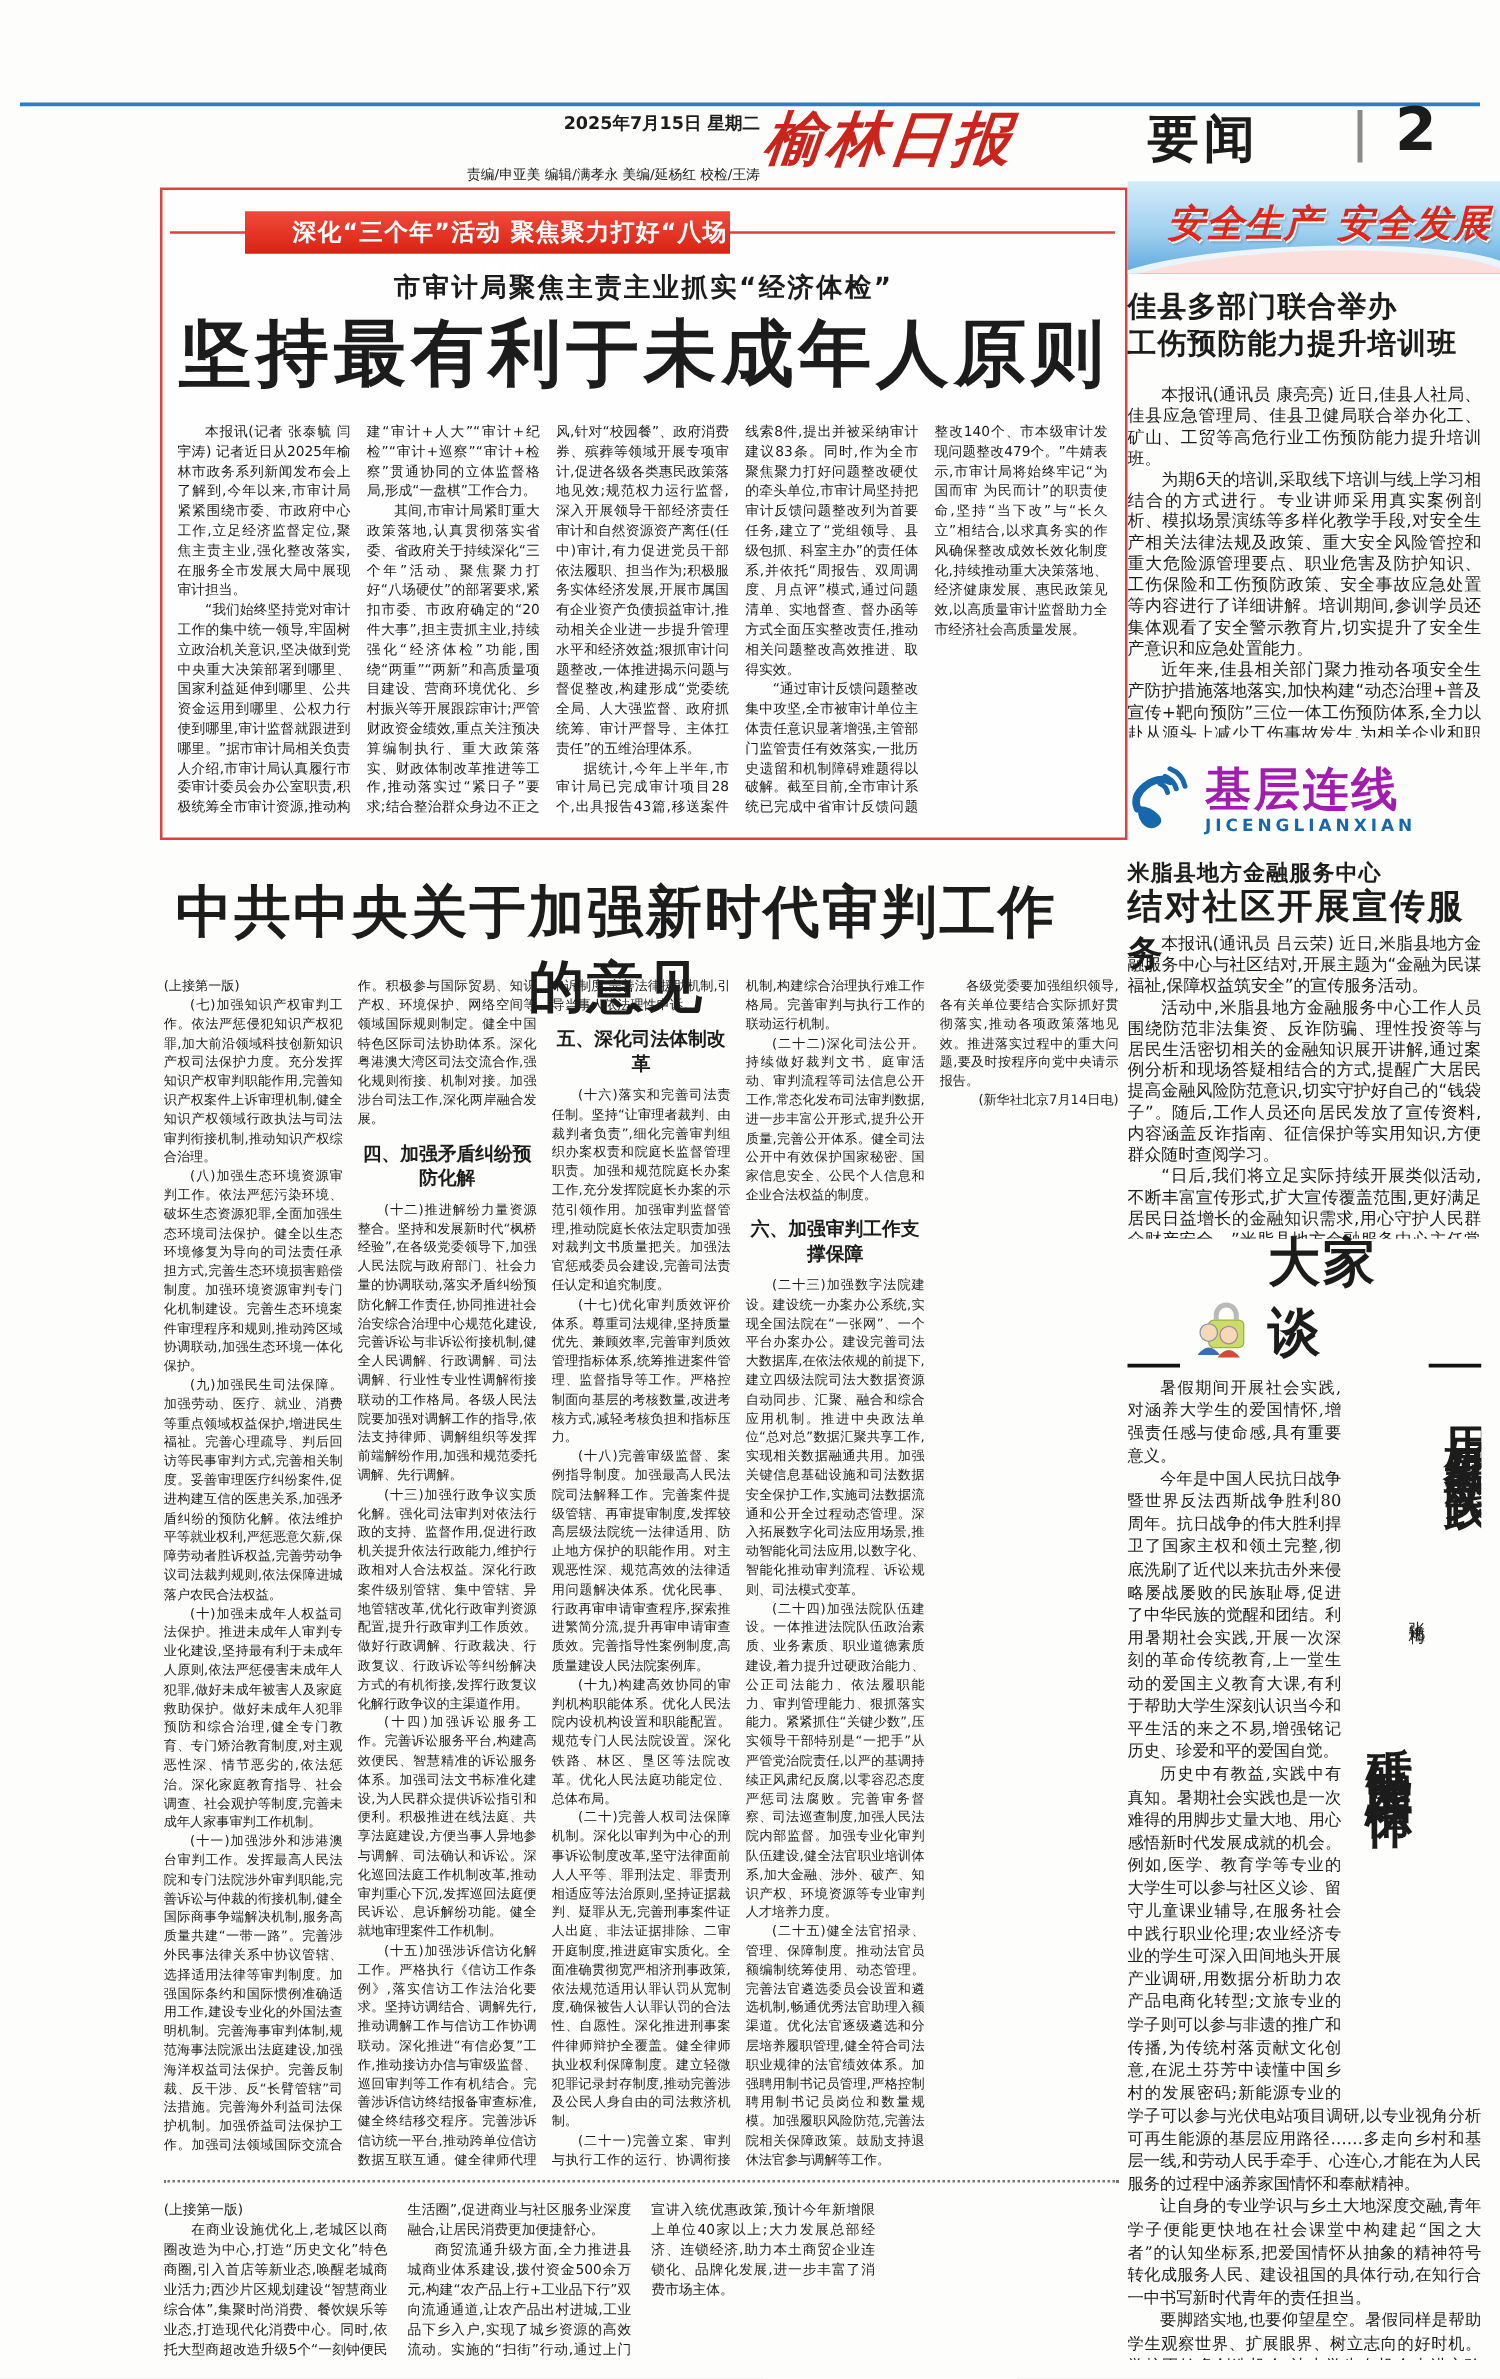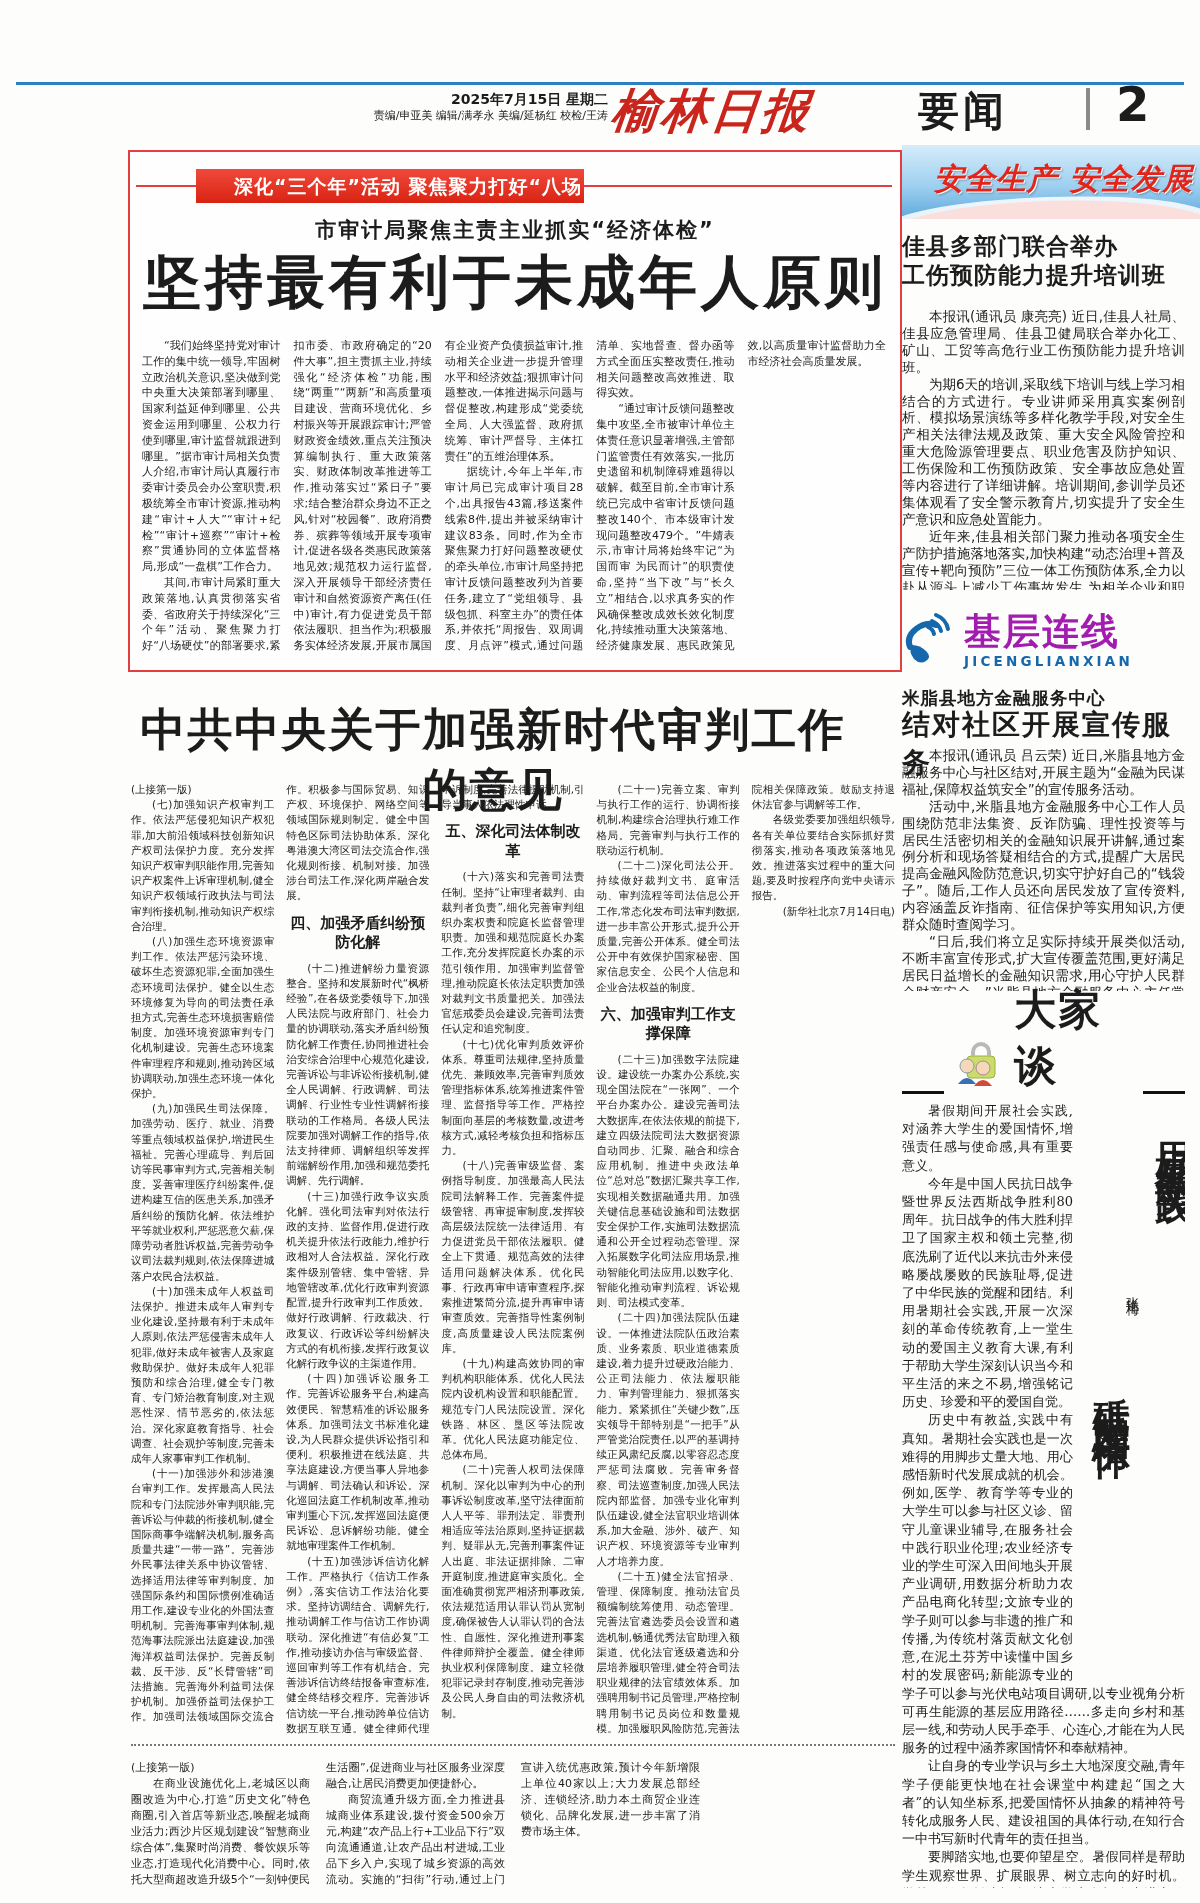--- a/index.html
+++ b/index.html
@@ -2,21 +2,21 @@
 <html><head>
 <meta charset="utf-8">
 <style>
   html,body{margin:0;padding:0;background:#e8e8e8;}
   .page{position:relative;width:1200px;height:1903px;background:#fdfdfc;margin:0 auto;overflow:hidden;
         font-family:"DejaVu Sans","Liberation Sans",sans-serif;color:#1c1c1c;}
   
   .topline{position:absolute;left:16px;top:82px;width:1168px;height:3px;background:#2b7fc4;}
   .hdr-meta{position:absolute;left:240px;top:90px;width:368px;text-align:right;line-height:1.35;}
   .hdr-date{font-size:14px;font-weight:bold;}
-  .hdr-staff{font-size:11px;color:#222;}
+  .hdr-staff{font-size:11px;color:#222;margin-top:24px;}
   .masthead{position:absolute;left:612px;top:80px;width:300px;height:52px;color:#c9251c;
             font-family:"DejaVu Serif","Liberation Serif",serif;font-size:47px;font-weight:bold;
             font-style:italic;letter-spacing:3px;transform:skewX(-6deg);white-space:nowrap;}
   .secname{position:absolute;left:918px;top:84px;font-size:41px;font-weight:900;letter-spacing:4px;}
   .secbar{position:absolute;left:1086px;top:88px;width:4px;height:42px;background:#8a8a8a;}
   .pagenum{position:absolute;left:1116px;top:76px;font-size:48px;font-weight:bold;}
   
   .a-box{position:absolute;left:128px;top:150px;width:770px;height:518px;border:2px solid #e24040;background:#fffefe;}
   .a-bannerline{position:absolute;left:6px;top:33px;width:756px;height:2px;background:#e24040;}
   .a-banner{position:absolute;left:66px;top:17px;width:352px;height:34px;line-height:34px;text-align:center;
@@ -79,20 +79,21 @@
   <div class="secname">要闻</div>
   <div class="secbar"></div>
   <div class="pagenum">2</div>
 
   <div class="a-box">
     <div class="a-bannerline"></div>
     <div class="a-banner">深化“三个年”活动  聚焦聚力打好“八场硬仗”</div>
     <div class="a-kicker">市审计局聚焦主责主业抓实“经济体检”</div>
     <div class="a-headline">坚持最有利于未成年人原则</div>
     <div class="a-body">
+        <p class="para">本报讯(记者 张泰毓 闫宇涛) 记者近日从2025年榆林市政务系列新闻发布会上了解到,今年以来,市审计局紧紧围绕市委、市政府中心工作,立足经济监督定位,聚焦主责主业,强化整改落实,在服务全市发展大局中展现审计担当。</p>
         <p class="para">“我们始终坚持党对审计工作的集中统一领导,牢固树立政治机关意识,坚决做到党中央重大决策部署到哪里、国家利益延伸到哪里、公共资金运用到哪里、公权力行使到哪里,审计监督就跟进到哪里。”据市审计局相关负责人介绍,市审计局认真履行市委审计委员会办公室职责,积极统筹全市审计资源,推动构建“审计+人大”“审计+纪检”“审计+巡察”“审计+检察”贯通协同的立体监督格局,形成“一盘棋”工作合力。</p>
         <p class="para">其间,市审计局紧盯重大政策落地,认真贯彻落实省委、省政府关于持续深化“三个年”活动、聚焦聚力打好“八场硬仗”的部署要求,紧扣市委、市政府确定的“20件大事”,担主责抓主业,持续强化“经济体检”功能,围绕“两重”“两新”和高质量项目建设、营商环境优化、乡村振兴等开展跟踪审计;严管财政资金绩效,重点关注预决算编制执行、重大政策落实、财政体制改革推进等工作,推动落实过“紧日子”要求;结合整治群众身边不正之风,针对“校园餐”、政府消费券、殡葬等领域开展专项审计,促进各级各类惠民政策落地见效;规范权力运行监督,深入开展领导干部经济责任审计和自然资源资产离任(任中)审计,有力促进党员干部依法履职、担当作为;积极服务实体经济发展,开展市属国有企业资产负债损益审计,推动相关企业进一步提升管理水平和经济效益;狠抓审计问题整改,一体推进揭示问题与督促整改,构建形成“党委统全局、人大强监督、政府抓统筹、审计严督导、主体扛责任”的五维治理体系。</p>
         <p class="para">据统计,今年上半年,市审计局已完成审计项目28个,出具报告43篇,移送案件线索8件,提出并被采纳审计建议83条。同时,作为全市聚焦聚力打好问题整改硬仗的牵头单位,市审计局坚持把审计反馈问题整改列为首要任务,建立了“党组领导、县级包抓、科室主办”的责任体系,并依托“周报告、双周调度、月点评”模式,通过问题清单、实地督查、督办函等方式全面压实整改责任,推动相关问题整改高效推进、取得实效。</p>
         <p class="para">“通过审计反馈问题整改集中攻坚,全市被审计单位主体责任意识显著增强,主管部门监管责任有效落实,一批历史遗留和机制障碍难题得以破解。截至目前,全市审计系统已完成中省审计反馈问题整改140个、市本级审计发现问题整改479个。”牛婧表示,市审计局将始终牢记“为国而审 为民而计”的职责使命,坚持“当下改”与“长久立”相结合,以求真务实的作风确保整改成效长效化制度化,持续推动重大决策落地、经济健康发展、惠民政策见效,以高质量审计监督助力全市经济社会高质量发展。</p>
       </div>
   </div>
 
   <div class="b-headline">中共中央关于加强新时代审判工作的意见</div>
   <div class="b-body">
       <p class="para noind">(上接第一版)</p>
@@ -102,21 +103,21 @@
       <p class="para">(十)加强未成年人权益司法保护。推进未成年人审判专业化建设,坚持最有利于未成年人原则,依法严惩侵害未成年人犯罪,做好未成年被害人及家庭救助保护。做好未成年人犯罪预防和综合治理,健全专门教育、专门矫治教育制度,对主观恶性深、情节恶劣的,依法惩治。深化家庭教育指导、社会调查、社会观护等制度,完善未成年人家事审判工作机制。</p>
       <p class="para">(十一)加强涉外和涉港澳台审判工作。发挥最高人民法院和专门法院涉外审判职能,完善诉讼与仲裁的衔接机制,健全国际商事争端解决机制,服务高质量共建“一带一路”。完善涉外民事法律关系中协议管辖、选择适用法律等审判制度。加强国际条约和国际惯例准确适用工作,建设专业化的外国法查明机制。完善海事审判体制,规范海事法院派出法庭建设,加强海洋权益司法保护。完善反制裁、反干涉、反“长臂管辖”司法措施。完善海外利益司法保护机制。加强侨益司法保护工作。加强司法领域国际交流合作。积极参与国际贸易、知识产权、环境保护、网络空间等领域国际规则制定。健全中国特色区际司法协助体系。深化粤港澳大湾区司法交流合作,强化规则衔接、机制对接。加强涉台司法工作,深化两岸融合发展。</p>
       <div class="sec-head">四、加强矛盾纠纷预防化解</div>
       <p class="para">(十二)推进解纷力量资源整合。坚持和发展新时代“枫桥经验”,在各级党委领导下,加强人民法院与政府部门、社会力量的协调联动,落实矛盾纠纷预防化解工作责任,协同推进社会治安综合治理中心规范化建设,完善诉讼与非诉讼衔接机制,健全人民调解、行政调解、司法调解、行业性专业性调解衔接联动的工作格局。各级人民法院要加强对调解工作的指导,依法支持律师、调解组织等发挥前端解纷作用,加强和规范委托调解、先行调解。</p>
       <p class="para">(十三)加强行政争议实质化解。强化司法审判对依法行政的支持、监督作用,促进行政机关提升依法行政能力,维护行政相对人合法权益。深化行政案件级别管辖、集中管辖、异地管辖改革,优化行政审判资源配置,提升行政审判工作质效。做好行政调解、行政裁决、行政复议、行政诉讼等纠纷解决方式的有机衔接,发挥行政复议化解行政争议的主渠道作用。</p>
       <p class="para">(十四)加强诉讼服务工作。完善诉讼服务平台,构建高效便民、智慧精准的诉讼服务体系。加强司法文书标准化建设,为人民群众提供诉讼指引和便利。积极推进在线法庭、共享法庭建设,方便当事人异地参与调解、司法确认和诉讼。深化巡回法庭工作机制改革,推动审判重心下沉,发挥巡回法庭便民诉讼、息诉解纷功能。健全就地审理案件工作机制。</p>
       <p class="para">(十五)加强涉诉信访化解工作。严格执行《信访工作条例》,落实信访工作法治化要求。坚持访调结合、调解先行,推动调解工作与信访工作协调联动。深化推进“有信必复”工作,推动接访办信与审级监督、巡回审判等工作有机结合。完善涉诉信访终结报备审查标准,健全终结移交程序。完善涉诉信访统一平台,推动跨单位信访数据互联互通。健全律师代理申诉制度,完善法律援助机制,引导当事人依法理性申诉。</p>
       <div class="sec-head">五、深化司法体制改革</div>
       <p class="para">(十六)落实和完善司法责任制。坚持“让审理者裁判、由裁判者负责”,细化完善审判组织办案权责和院庭长监督管理职责。加强和规范院庭长办案工作,充分发挥院庭长办案的示范引领作用。加强审判监督管理,推动院庭长依法定职责加强对裁判文书质量把关。加强法官惩戒委员会建设,完善司法责任认定和追究制度。</p>
       <p class="para">(十七)优化审判质效评价体系。尊重司法规律,坚持质量优先、兼顾效率,完善审判质效管理指标体系,统筹推进案件管理、监督指导等工作。严格控制面向基层的考核数量,改进考核方式,减轻考核负担和指标压力。</p>
-      <p class="para">(十八)完善审级监督、案例指导制度。加强最高人民法院司法解释工作。完善案件提级管辖、再审提审制度,发挥较高层级法院统一法律适用、有力促进党员干部依法履职。健全上下贯通、规范高效的法律适用问题解决体系。优化民事、行政再审申请审查程序,探索推进繁简分流,提升再审申请审查质效。完善指导性案例制度,高质量建设人民法院案例库。</p>
+      <p class="para">(十八)完善审级监督、案例指导制度。加强最高人民法院司法解释工作。完善案件提级管辖、再审提审制度,发挥较高层级法院统一法律适用、防止地方保护的职能作用。对主观恶性深、规范高效的法律适用问题解决体系。优化民事、行政再审申请审查程序,探索推进繁简分流,提升再审申请审查质效。完善指导性案例制度,高质量建设人民法院案例库。</p>
       <p class="para">(十九)构建高效协同的审判机构职能体系。优化人民法院内设机构设置和职能配置。规范专门人民法院设置。深化铁路、林区、垦区等法院改革。优化人民法庭功能定位、总体布局。</p>
       <p class="para">(二十)完善人权司法保障机制。深化以审判为中心的刑事诉讼制度改革,坚守法律面前人人平等、罪刑法定、罪责刑相适应等法治原则,坚持证据裁判、疑罪从无,完善刑事案件证人出庭、非法证据排除、二审开庭制度,推进庭审实质化。全面准确贯彻宽严相济刑事政策,依法规范适用认罪认罚从宽制度,确保被告人认罪认罚的合法性、自愿性。深化推进刑事案件律师辩护全覆盖。健全律师执业权利保障制度。建立轻微犯罪记录封存制度,推动完善涉及公民人身自由的司法救济机制。</p>
       <p class="para">(二十一)完善立案、审判与执行工作的运行、协调衔接机制,构建综合治理执行难工作格局。完善审判与执行工作的联动运行机制。</p>
       <p class="para">(二十二)深化司法公开。持续做好裁判文书、庭审活动、审判流程等司法信息公开工作,常态化发布司法审判数据,进一步丰富公开形式,提升公开质量,完善公开体系。健全司法公开中有效保护国家秘密、国家信息安全、公民个人信息和企业合法权益的制度。</p>
       <div class="sec-head">六、加强审判工作支撑保障</div>
       <p class="para">(二十三)加强数字法院建设。建设统一办案办公系统,实现全国法院在“一张网”、一个平台办案办公。建设完善司法大数据库,在依法依规的前提下,建立四级法院司法大数据资源自动同步、汇聚、融合和综合应用机制。推进中央政法单位“总对总”数据汇聚共享工作,实现相关数据融通共用。加强关键信息基础设施和司法数据安全保护工作,实施司法数据流通和公开全过程动态管理。深入拓展数字化司法应用场景,推动智能化司法应用,以数字化、智能化推动审判流程、诉讼规则、司法模式变革。</p>
       <p class="para">(二十四)加强法院队伍建设。一体推进法院队伍政治素质、业务素质、职业道德素质建设,着力提升过硬政治能力、公正司法能力、依法履职能力、审判管理能力、狠抓落实能力。紧紧抓住“关键少数”,压实领导干部特别是“一把手”从严管党治院责任,以严的基调持续正风肃纪反腐,以零容忍态度严惩司法腐败。完善审务督察、司法巡查制度,加强人民法院内部监督。加强专业化审判队伍建设,健全法官职业培训体系,加大金融、涉外、破产、知识产权、环境资源等专业审判人才培养力度。</p>
       <p class="para">(二十五)健全法官招录、管理、保障制度。推动法官员额编制统筹使用、动态管理。完善法官遴选委员会设置和遴选机制,畅通优秀法官助理入额渠道。优化法官逐级遴选和分层培养履职管理,健全符合司法职业规律的法官绩效体系。加强聘用制书记员管理,严格控制聘用制书记员岗位和数量规模。加强履职风险防范,完善法院相关保障政策。鼓励支持退休法官参与调解等工作。</p>
       <p class="para">各级党委要加强组织领导,各有关单位要结合实际抓好贯彻落实,推动各项政策落地见效。推进落实过程中的重大问题,要及时按程序向党中央请示报告。</p>
       <p class="para credit">(新华社北京7月14日电)</p>

